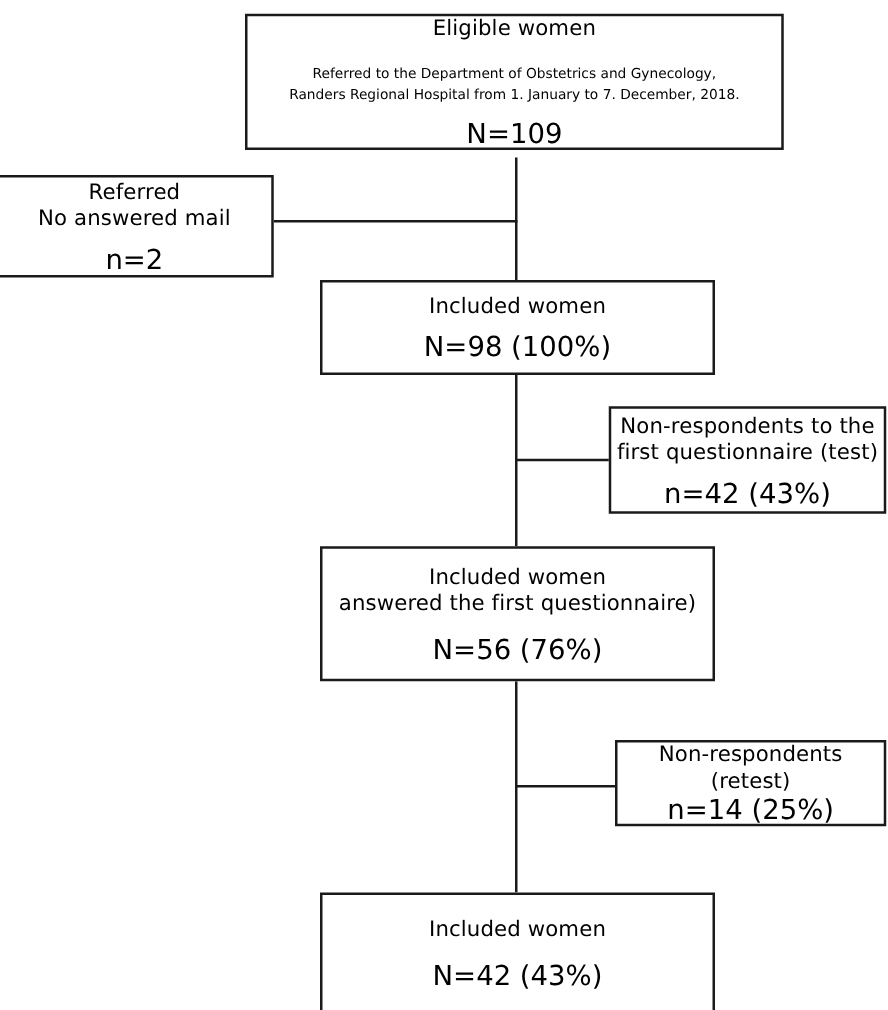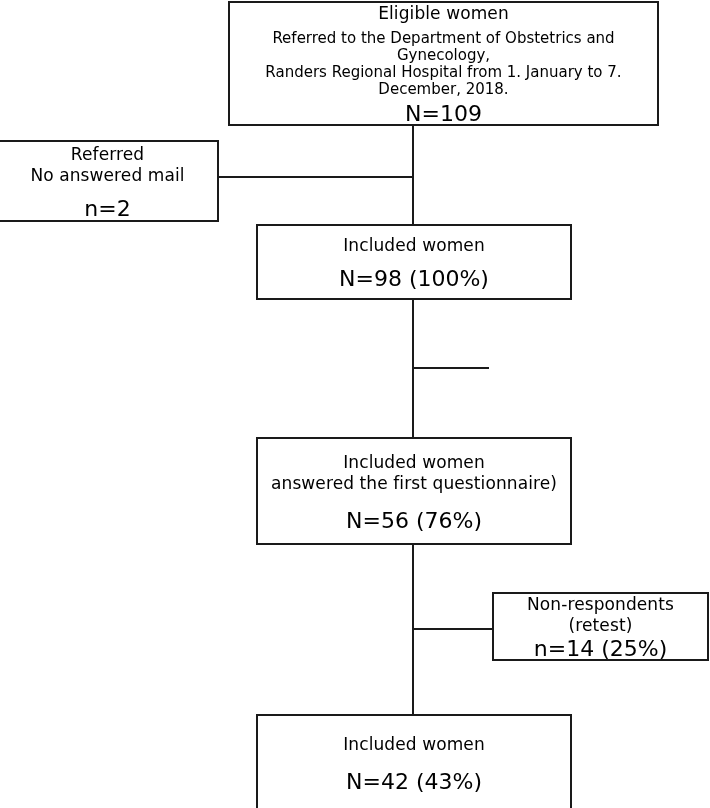--- a/index.html
+++ b/index.html
@@ -37,33 +37,33 @@
   }
   .line.v { width: 2px; }
   .line.h { height: 2px; }
 
   .ttl {
     font-size: 17px;
     line-height: 21px;
     letter-spacing: 0.1px;
   }
   .sub {
-    font-size: 15px;
+    font-size: 11px;
     line-height: 17px;
   }
   .num {
     font-size: 22px;
     line-height: 21px;
   }
   .gap-lg { height: 20px; }
   .gap-md { height: 16px; }
   .gap-sm { height: 12px; }
 
   
-  #box-eligible      { left: 196px; top: 1px;   width: 431px; height: 125px; margin-left: 32px; }
+  #box-eligible      { left: 196px; top: 11px;   width: 431px; height: 109px; }
   #box-excluded      { left: -4px;  top: 140px; width: 223px; height: 82px;  }
   #box-included-98   { left: 256px; top: 224px; width: 316px; height: 76px;  }
   #box-nonresp-test  { left: 487px; top: 325px; width: 222px; height: 86px;  }
   #box-included-56   { left: 256px; top: 437px; width: 316px; height: 108px; }
   #box-nonresp-retest{ left: 492px; top: 592px; width: 217px; height: 69px; align-items: center;  }
   #box-included-42   { left: 256px; top: 714px; width: 316px; height: 98px;  }
 
   
   #conn-trunk-1      { left: 412px; top: 126px; height: 98px; }
   #conn-excluded     { left: 219px; top: 176px; width: 195px; }
@@ -99,20 +99,26 @@
     <div class="gap-sm"></div>
     <div class="num">n=2</div>
   </div>
 
   <div class="box" id="box-included-98">
     <div class="ttl">Included women</div>
     <div class="gap-sm"></div>
     <div class="num">N=98 (100%)</div>
   </div>
 
+  <div class="box" id="box-nonresp-test">
+    <div class="ttl">Non-respondents to the</div>
+    <div class="ttl">first questionnaire (test)</div>
+    <div class="gap-sm"></div>
+    <div class="num">n=42 (43%)</div>
+  </div>
 
   <div class="box" id="box-included-56">
     <div class="ttl">Included women</div>
     <div class="ttl">answered the first questionnaire)</div>
     <div class="gap-md"></div>
     <div class="num">N=56 (76%)</div>
   </div>
 
   <div class="box" id="box-nonresp-retest">
     <div class="ttl">Non-respondents (retest)</div>

